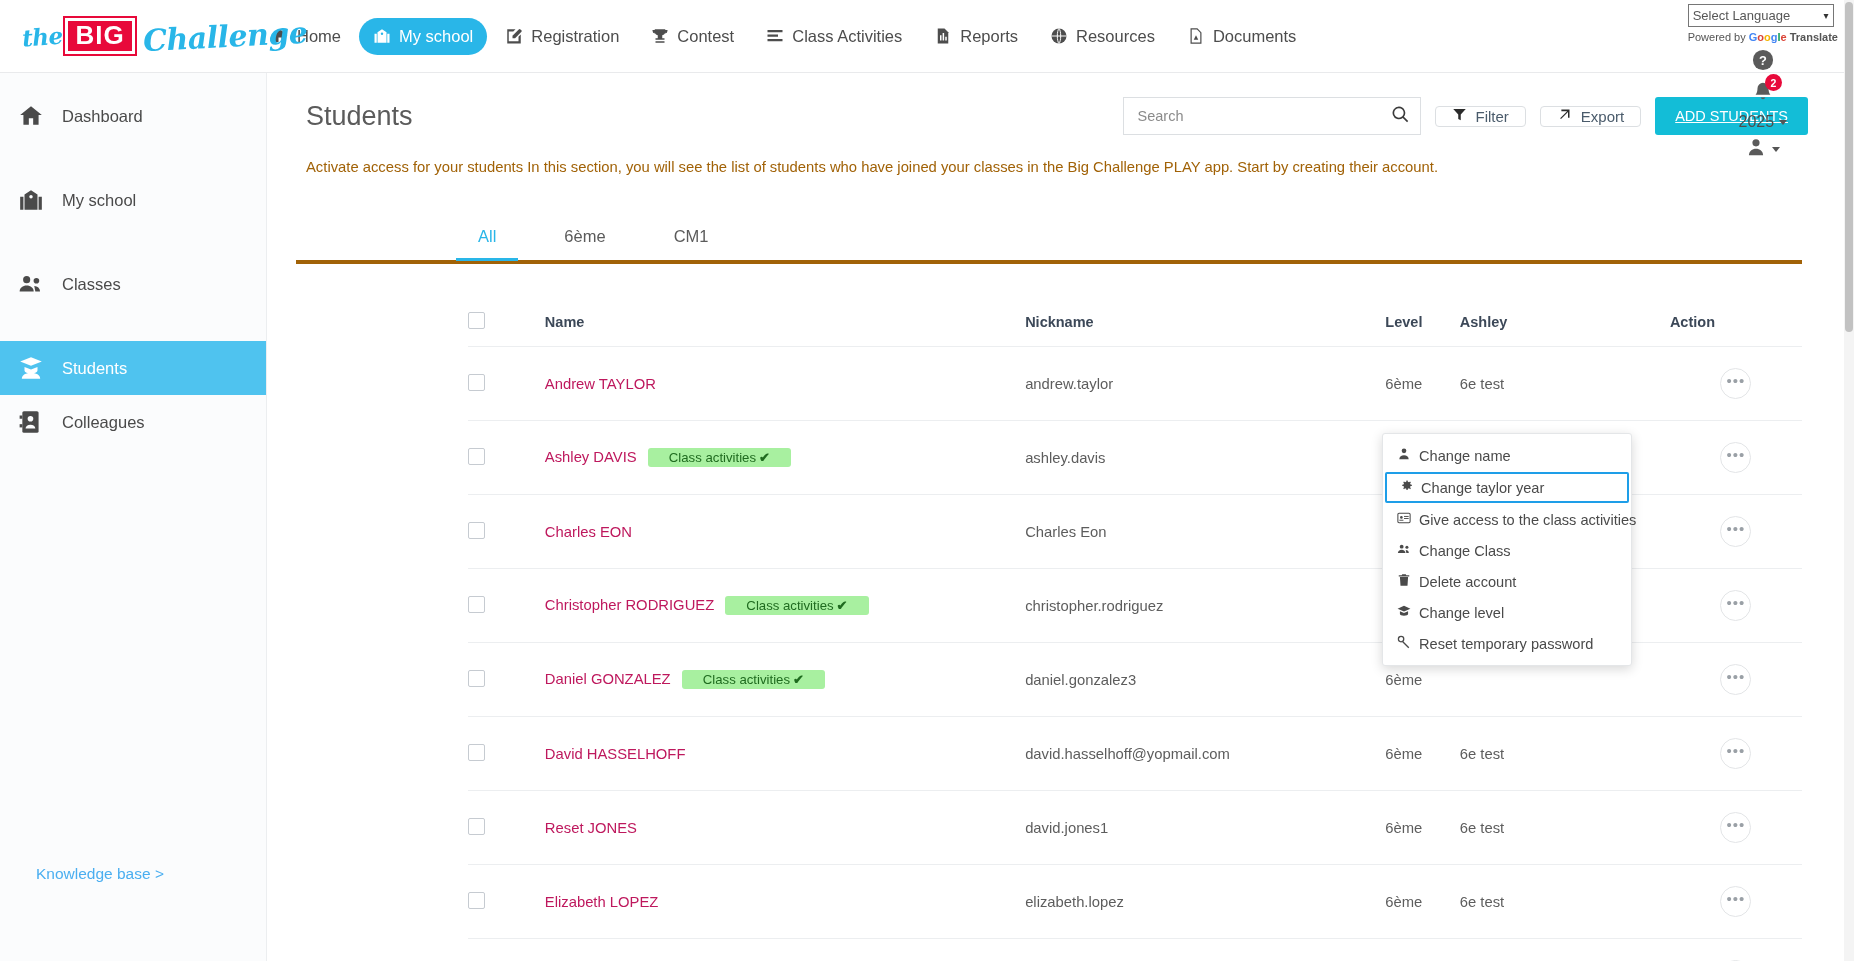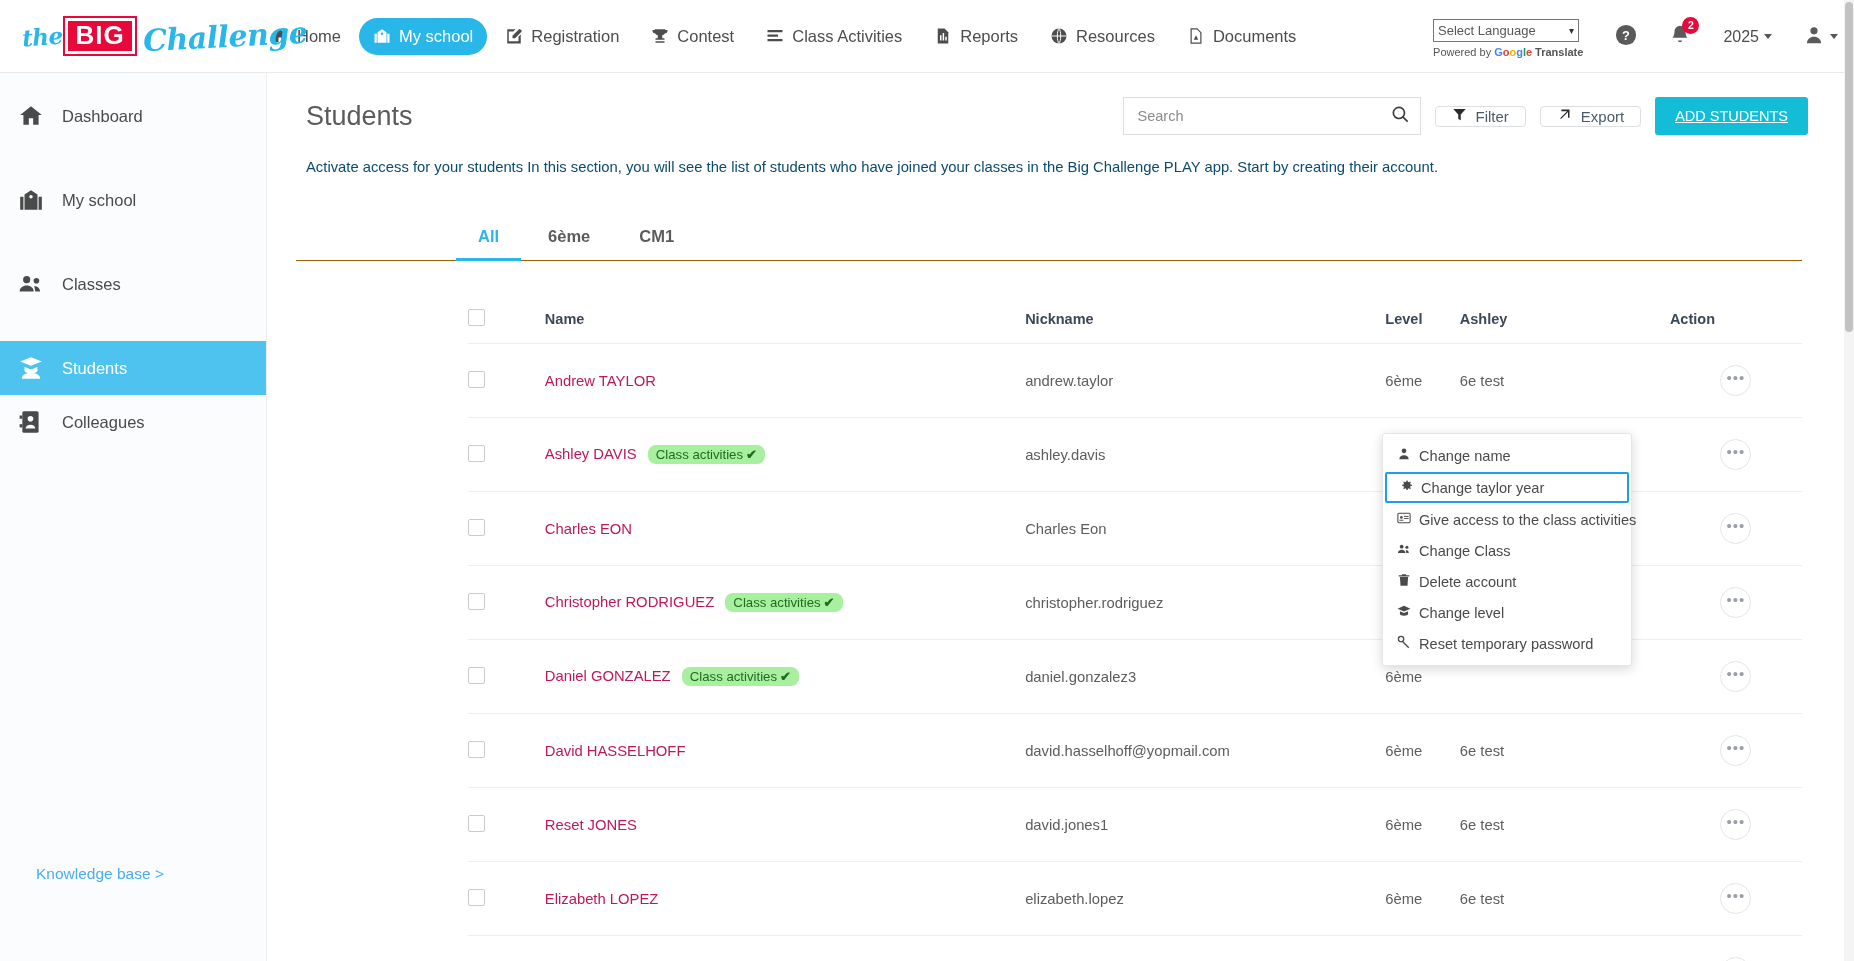--- a/index.html
+++ b/index.html
@@ -45,21 +45,21 @@
     display: flex; align-items: center; gap: 8px;
     font-size: 16.5px; color: #4d4d4d; padding: 9px 14px;
     border-radius: 20px; cursor: pointer; white-space: nowrap;
   }
   .nav-item.active { background: #29b6e8; color: #ffffff; font-weight: 400; }
   .nav-icon { display: inline-flex; width: 18px; height: 18px; align-items: center; justify-content: center; }
   .nav-icon svg { width: 100%; height: 100%; }
 
   .nav-right {
     position: absolute; right: 16px; top: 0; height: 73px;
-    display: flex; align-items: center; gap: 32px;
+    display: flex; align-items: center; gap: 6px; flex-direction: column;
   }
   .lang-box { display: flex; flex-direction: column; align-items: flex-start; margin-top: 4px; }
   .lang-select {
     border: 1px solid #767676; background: #ffffff; font-size: 13px;
     color: #575757; padding: 2px 4px; width: 146px; height: 23px;
     font-family: "Liberation Sans", sans-serif; border-radius: 0;
     display: flex; align-items: center; justify-content: space-between; cursor: pointer;
   }
   .lang-caret { font-size: 10px; color: #333; }
   .powered {
@@ -102,21 +102,21 @@
     font-size: 15.5px; cursor: pointer;
   }
 
   
   .main {
     position: absolute; left: 268px; top: 73px; width: 1578px; height: 888px;
     background: #ffffff; overflow: hidden;
   }
   .page-head { position: relative; padding: 28px 44px 0 28px; }
   .page-title { font-size: 27px; color: #5b5b5b; font-weight: 400; margin: 0; padding-left: 10px;}
-  .page-desc { font-size: 14.8px; color: #0c4a6e; margin-top: 27px; padding-left: 10px; }
+  .page-desc { font-size: 14.8px; color: #a16207; margin-top: 27px; padding-left: 10px; }
 
   .head-actions {
     position: absolute; right: 38px; top: 24px; display: flex; align-items: center; gap: 14px;
   }
   .search-wrap {
     width: 298px; height: 38px; border: 1px solid #dcdfe2; background: #fff;
     display: flex; align-items: center; padding: 0 10px 0 12px;
   }
   .search-input {
     border: none; outline: none; flex: 1; font-size: 14.5px; color: #5a5a5a;
@@ -132,22 +132,22 @@
   .btn-outline svg { width: 15px; height: 15px; fill: #2b2b2b; }
   .btn-primary {
     height: 38px; background: #13bdd7; color: #fff; border: none; border-radius: 3px;
     font-size: 14.5px; padding: 0 20px; cursor: pointer; white-space: nowrap;
     font-family: "Liberation Sans", sans-serif;
     text-decoration: underline;
   }
 
   
   .tabs {
-    margin: 42px 44px 0 28px; border-bottom: 1px solid #a16207; display: flex;
-    padding-left: 160px; gap: 5px; font-weight: bold;
+    margin: 42px 44px 0 28px; border-bottom: 4px solid #a16207; display: flex;
+    padding-left: 160px; gap: 24px;
   }
   .tab {
     padding: 10px 22px 12px 22px; font-size: 16.5px; color: #5b5b5b; cursor: pointer;
     border-bottom: 3px solid transparent; margin-bottom: -1px;
   }
   .tab.active { color: #29b6e8; border-bottom-color: #29b6e8; }
 
   
   .table-wrap { margin: 40px 44px 0 200px; }
   table { width: 100%; border-collapse: collapse; }
@@ -165,22 +165,22 @@
   .c-level { width: 62px; }
   .c-class { width: 175px; }
   .c-action { width: 110px; text-align: center; }
   th.c-action { text-align: left; }
   .chk {
     width: 17px; height: 17px; border: 1px solid #c6cbd1; border-radius: 2px;
     background: #fff; display: inline-block; cursor: pointer;
   }
   .stu-name { color: #be185d; }
   .badge-ca {
-    background: #a8f0a0; color: #1f6b1f; font-size: 13.2px; padding: 2px 8px;
-    margin-left: 7px; border-radius: 8px; white-space: nowrap; display: inline-block;
+    background: #a8f0a0; color: #1f6b1f; font-size: 13.2px; padding: 2px 21px;
+    margin-left: 7px; border-radius: 3px; white-space: nowrap; display: inline-block;
   }
   .badge-ca .tick { font-weight: 700; margin-left: 3px; }
   .dots {
     width: 31px; height: 31px; border-radius: 50%; border: 1px solid #e3e5e7;
     display: inline-flex; align-items: center; justify-content: center;
     color: #9aa0a6; font-size: 15px; letter-spacing: 1px; cursor: pointer; background: #fff;
     line-height: 0; padding-bottom: 5px;
   }
 
   

